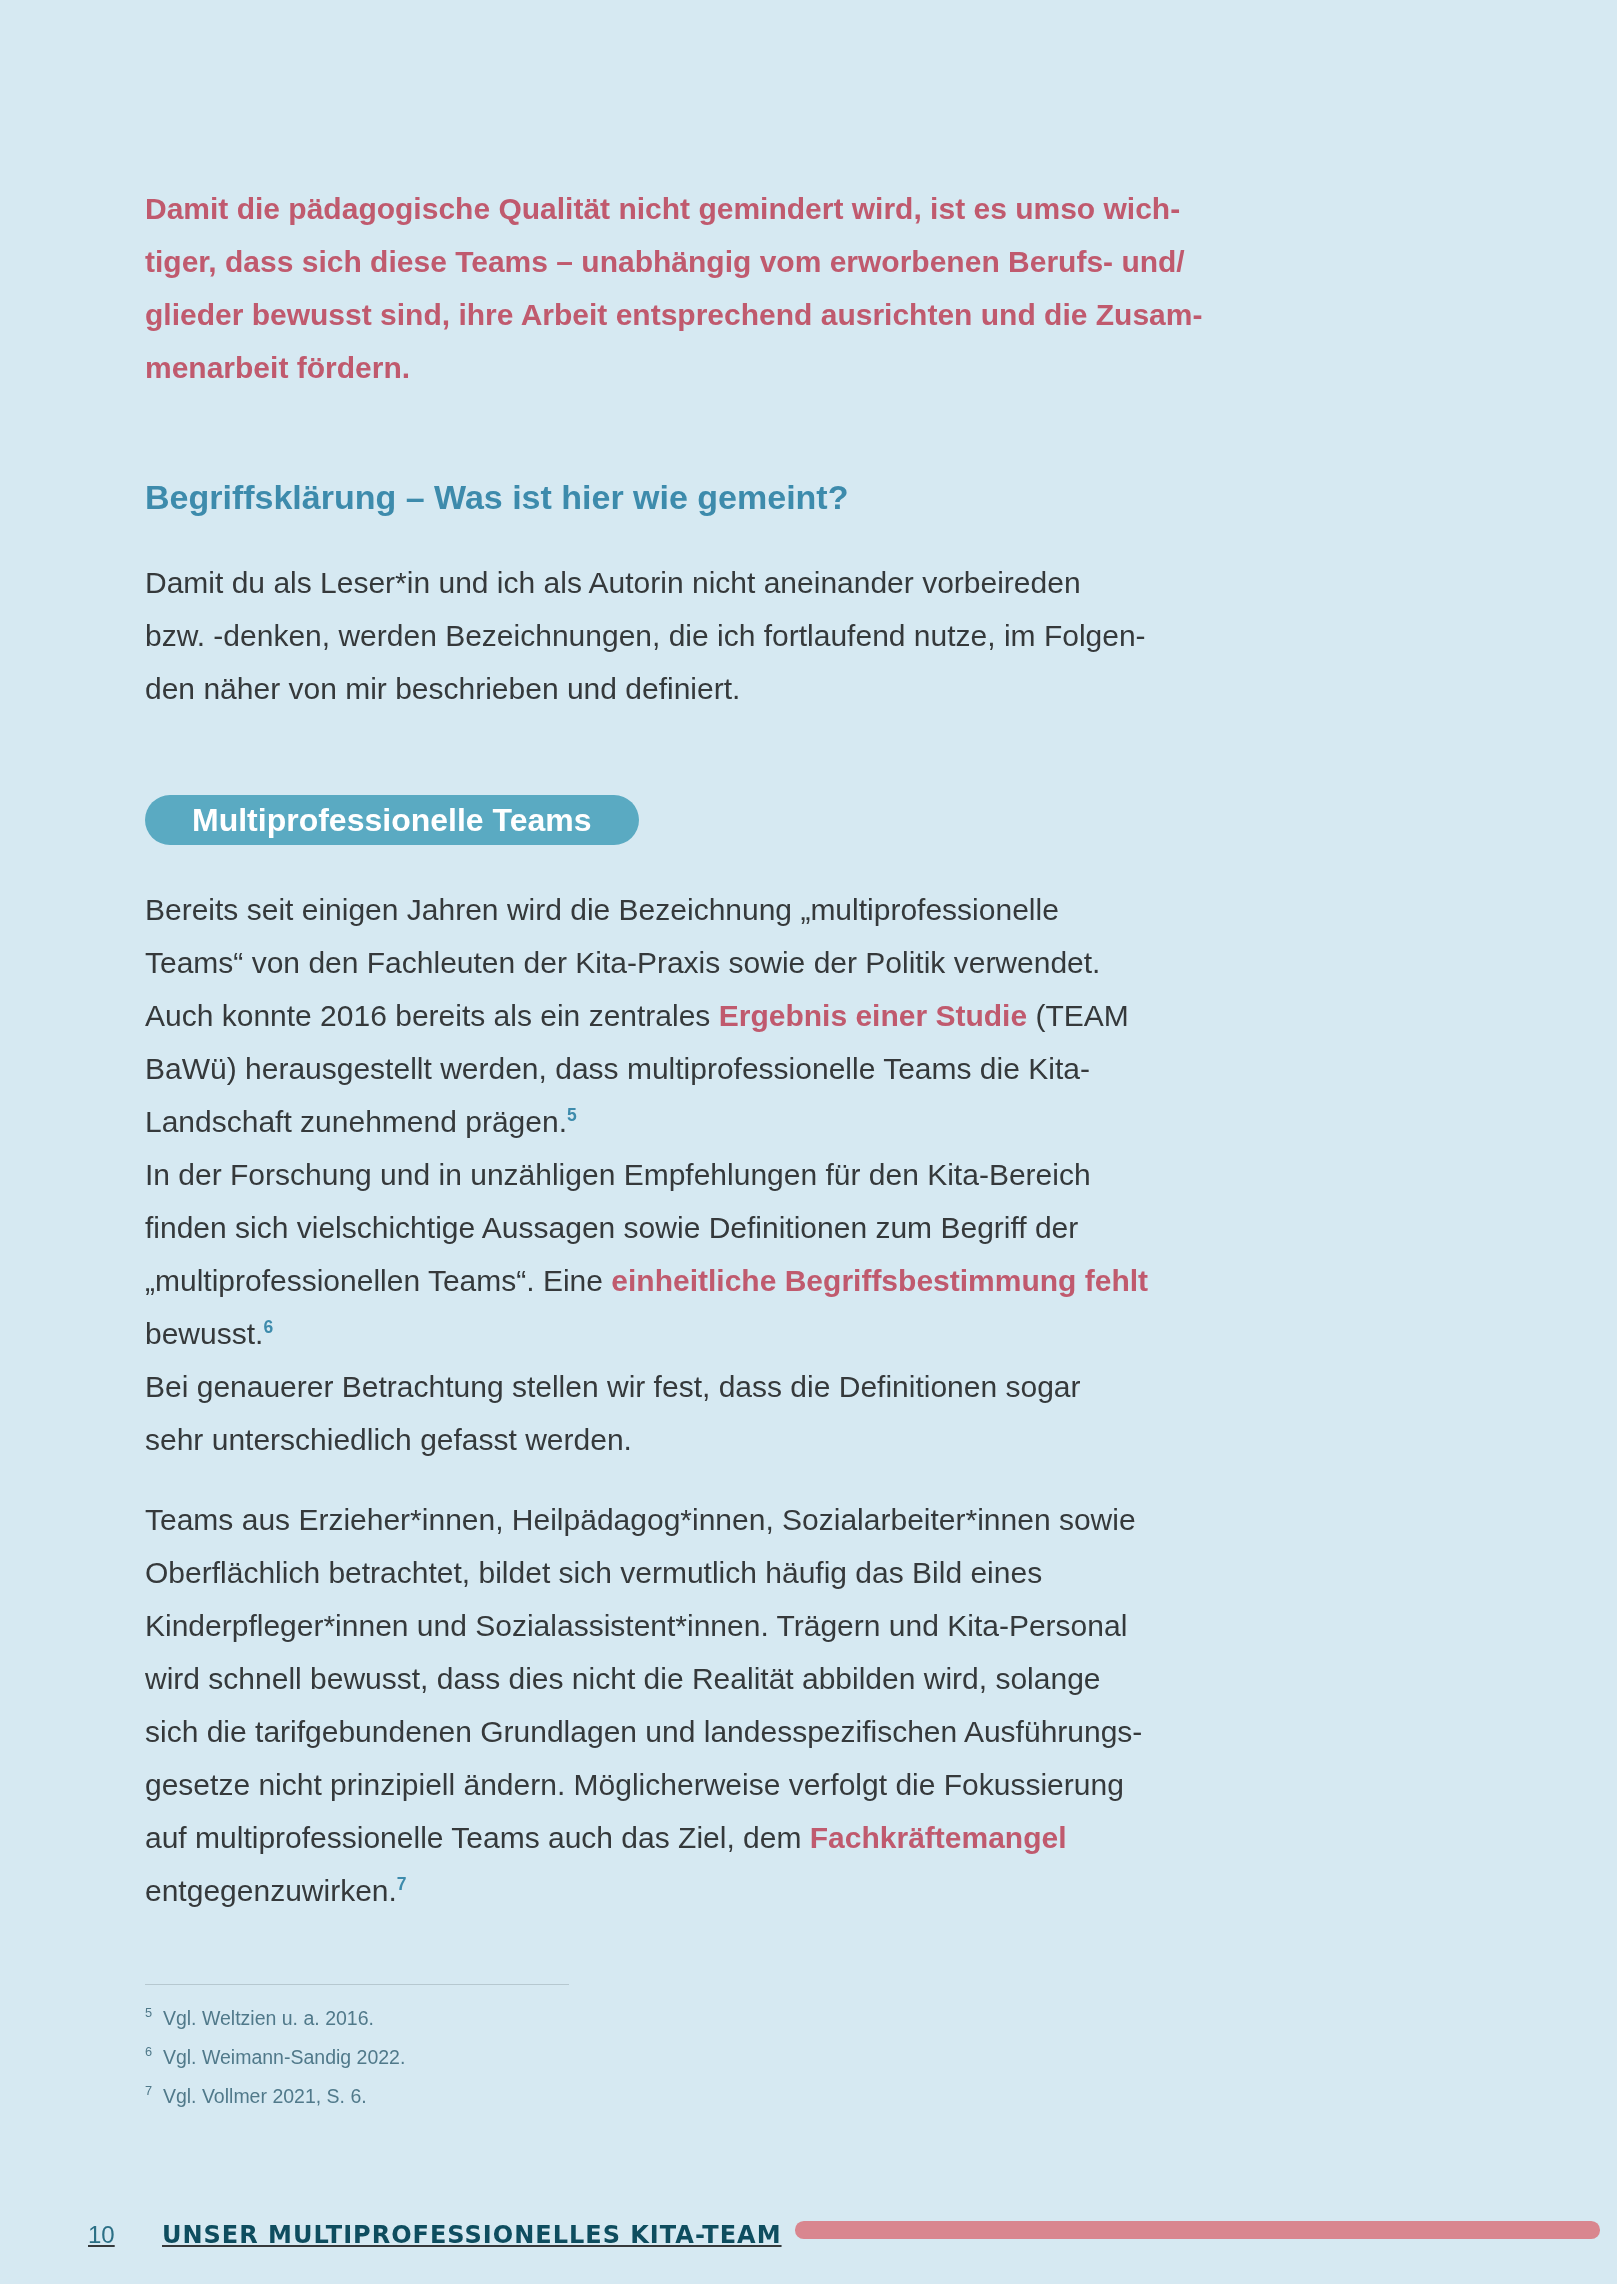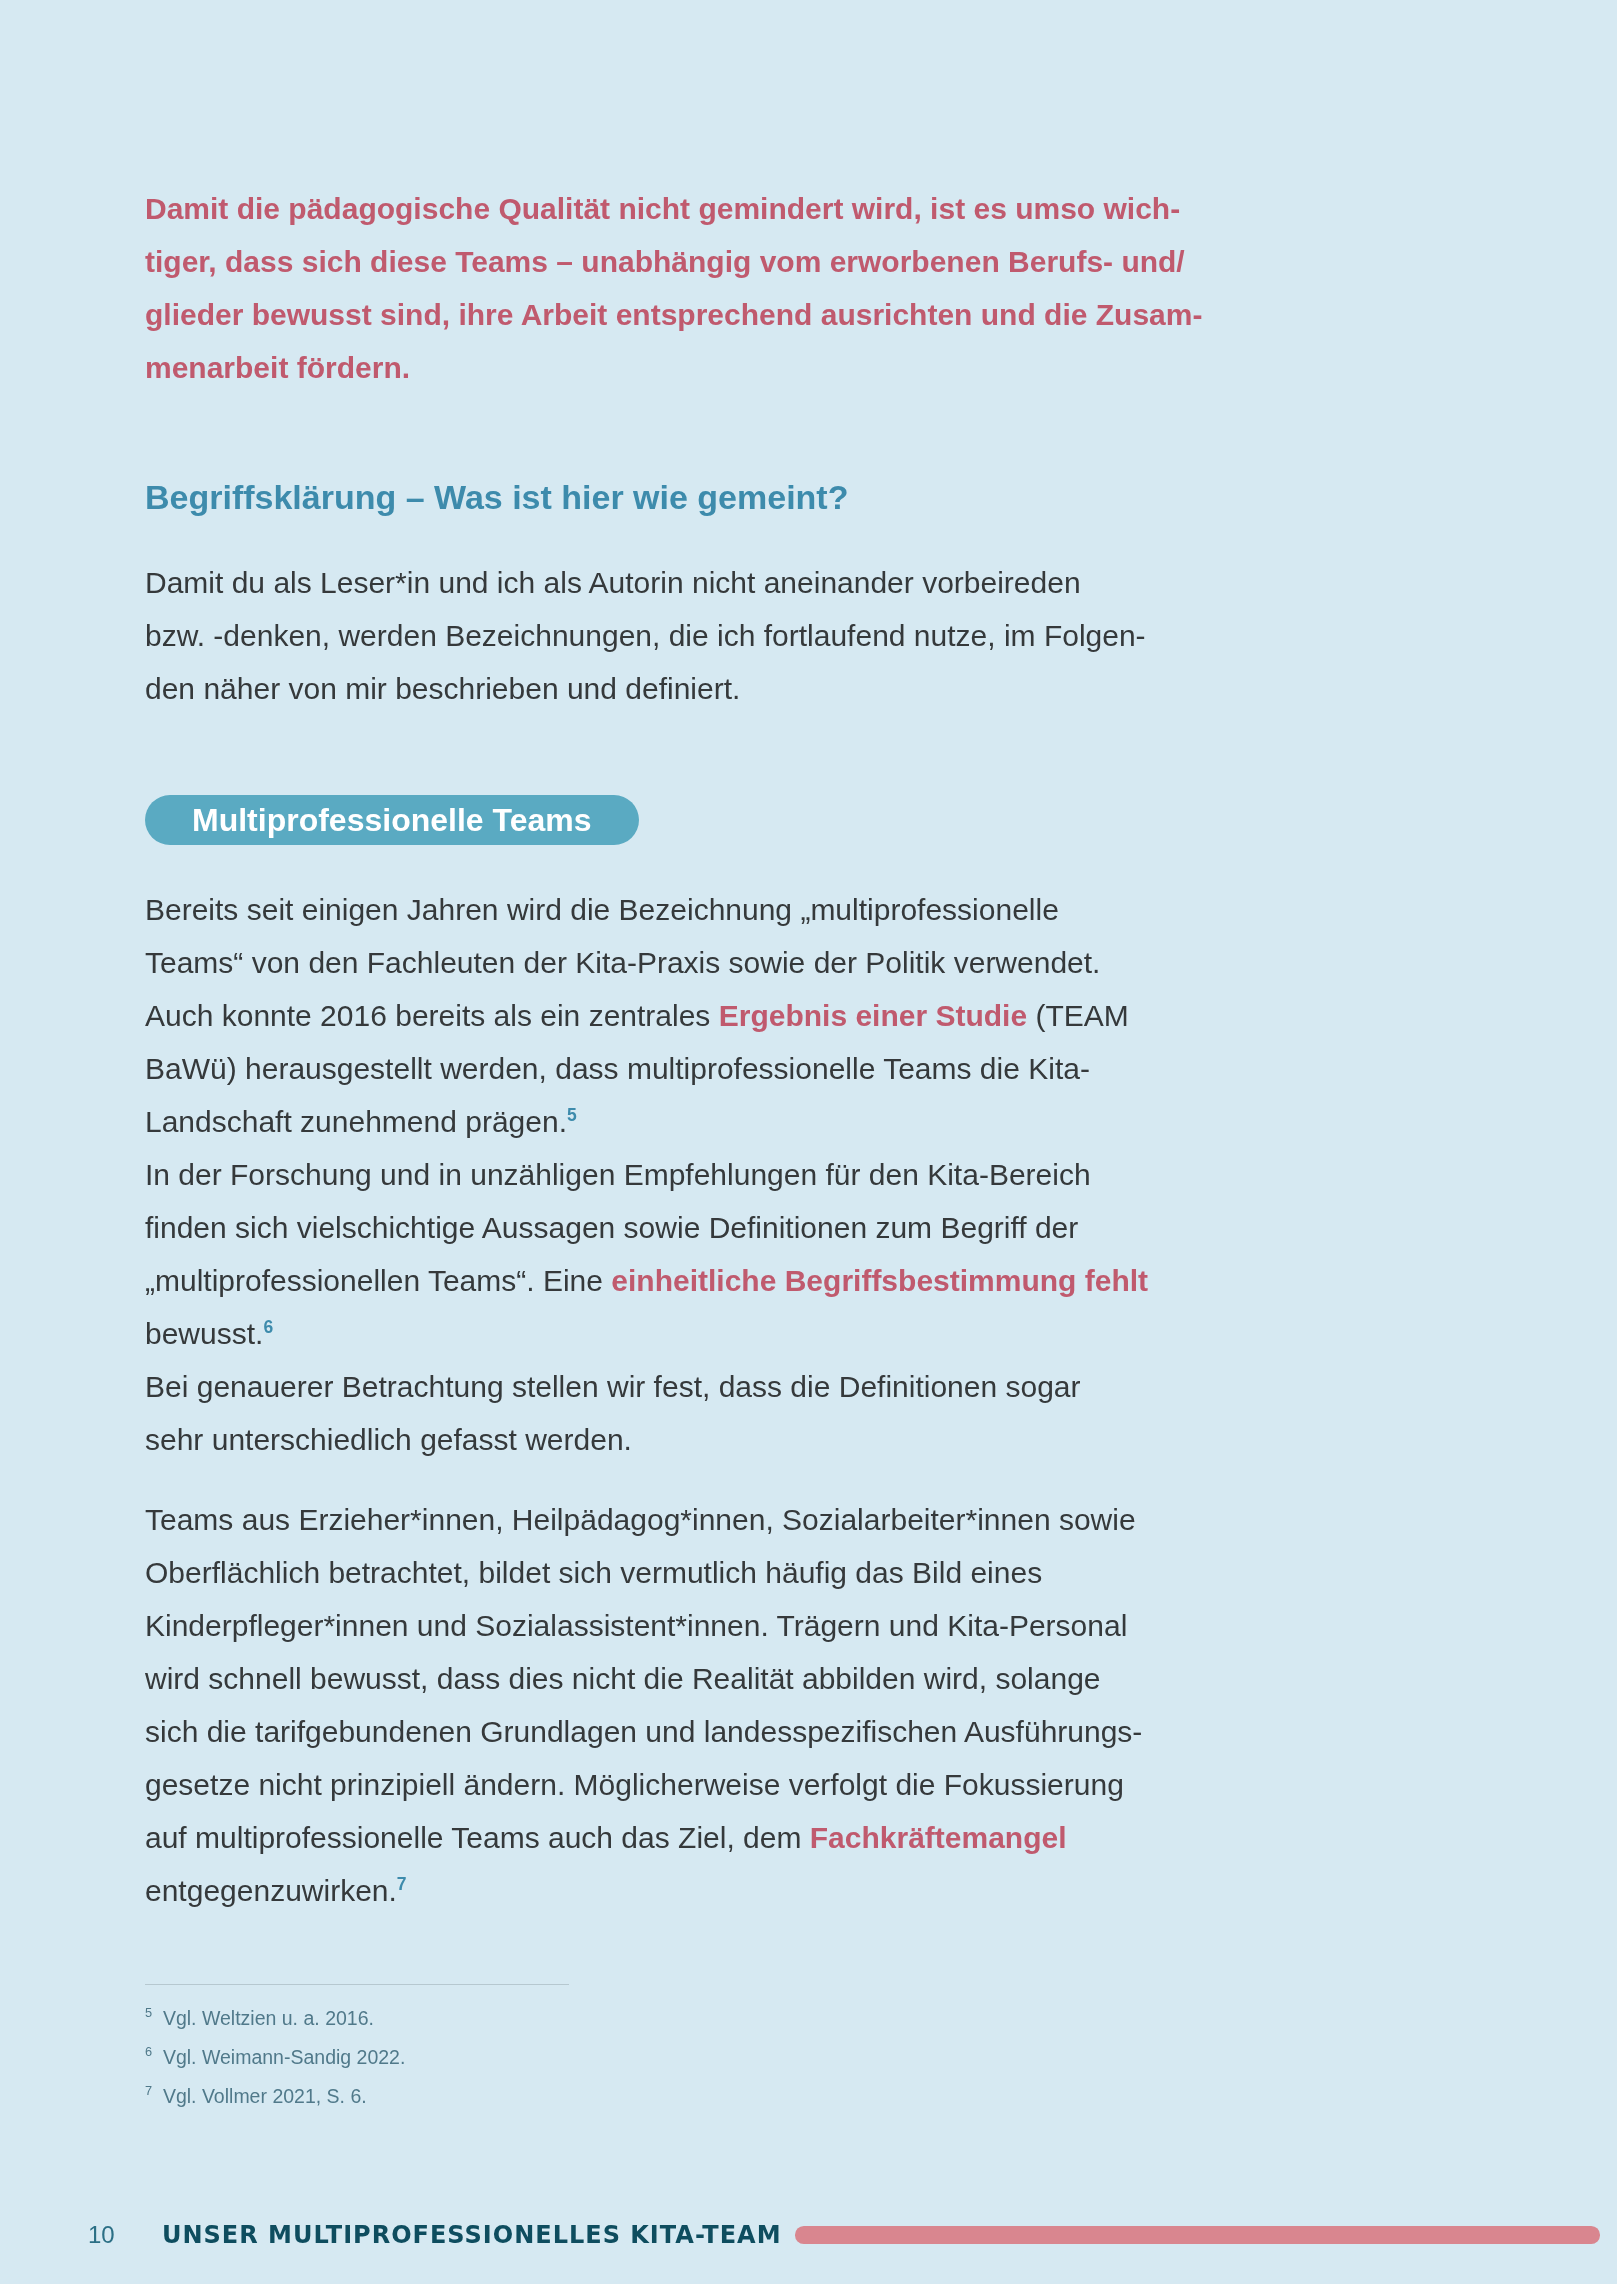--- a/index.html
+++ b/index.html
@@ -47,21 +47,21 @@
   .accent{color:var(--rose);font-weight:700;margin-top:40px;}
   sup.fnref{
     font-size:17.5px;color:var(--teal);font-weight:700;
     vertical-align:super;line-height:0;
   }
   .footnotes{margin-top:67px;font-size:19.5px;line-height:39px;color:var(--fnote);}
   .fn-divider{width:424px;height:1.3px;background:var(--divider);margin-bottom:13.5px;}
   .fn sup{font-size:12.8px;vertical-align:super;line-height:0;margin-right:10.8px;}
   .footer{
     position:absolute;left:88px;right:17px;bottom:35px;
-    display:flex;align-items:center;
+    display:flex;text-decoration:underline;
   }
   .pnum{width:74px;font-size:24px;color:var(--pnum);}
   .ftitle{
     font-size:24px;font-weight:700;letter-spacing:1px;
     color:var(--footer-ink);white-space:nowrap;margin-right:13px;
     font-family:"DejaVu Sans", sans-serif;
   }
   .fbar{flex:1;height:17.5px;border-radius:8.8px;background:var(--bar);}
 </style>
 </head>

